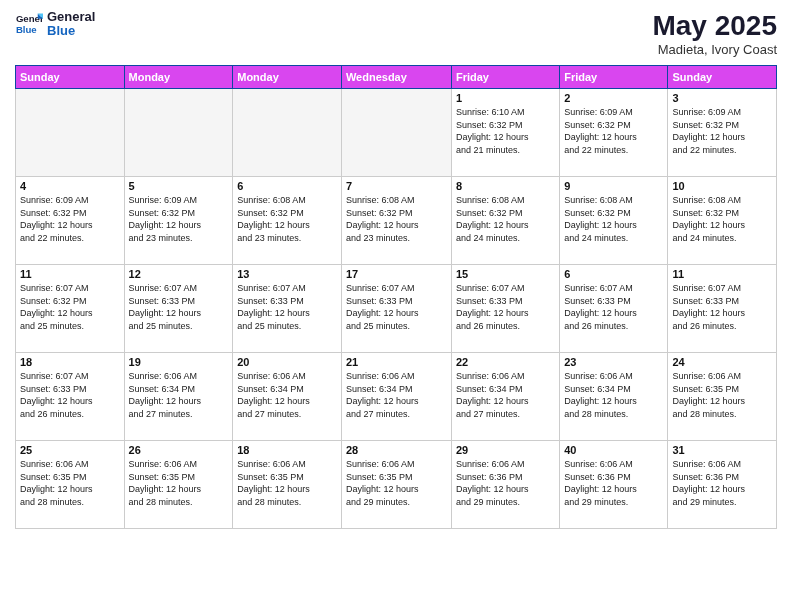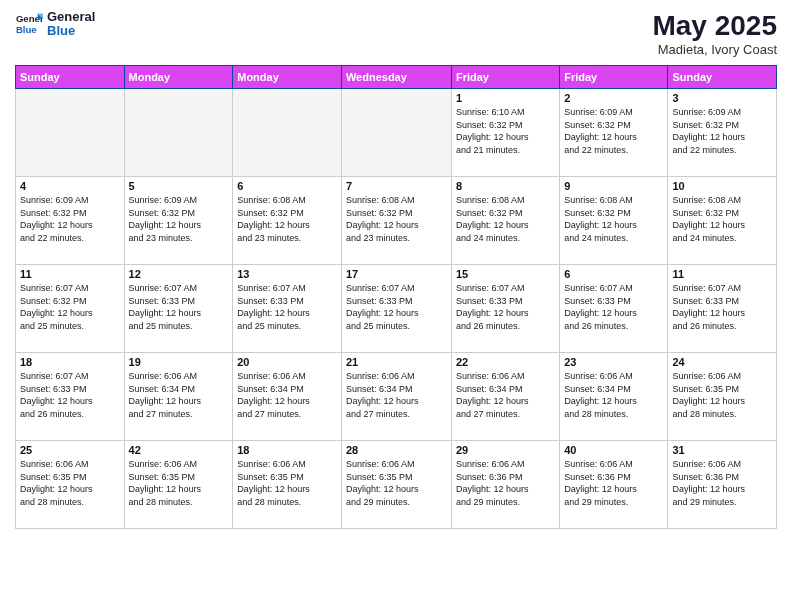--- a/index.html
+++ b/index.html
@@ -298,21 +298,21 @@
         </tr>
         <tr>
           <td>
             <span class="day-num">25</span>
             <div class="cell-text" style="white-space: pre-line;">Sunrise: 6:06 AM
 Sunset: 6:35 PM
 Daylight: 12 hours
 and 28 minutes.</div>
           </td>
           <td>
-            <span class="day-num">42</span>
+            <span class="day-num">26</span>
             <div class="cell-text" style="white-space: pre-line;">Sunrise: 6:06 AM
 Sunset: 6:35 PM
 Daylight: 12 hours
 and 28 minutes.</div>
           </td>
           <td>
             <span class="day-num">18</span>
             <div class="cell-text" style="white-space: pre-line;">Sunrise: 6:06 AM
 Sunset: 6:35 PM
 Daylight: 12 hours

